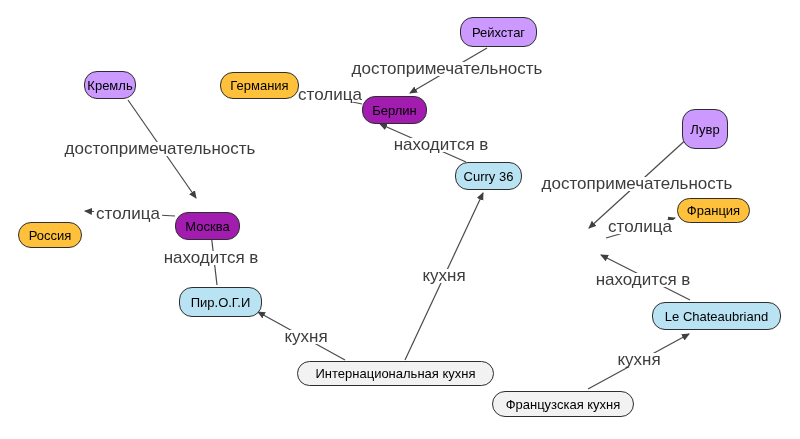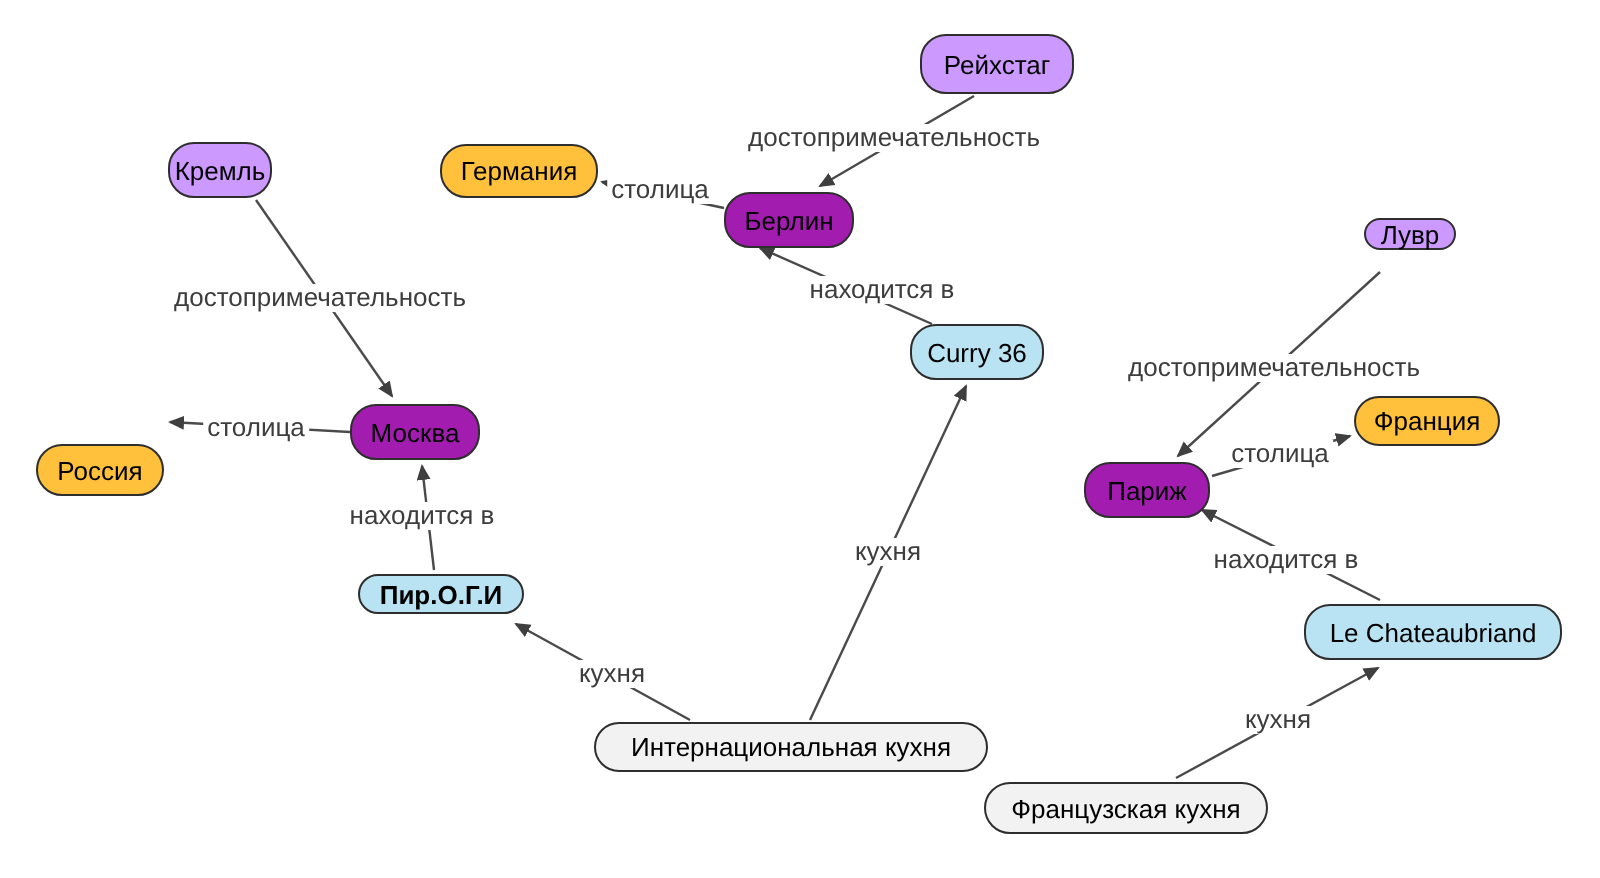--- a/index.html
+++ b/index.html
@@ -28,21 +28,21 @@
   .node-landmark   { background: #cc99ff; }
   .node-country    { background: #ffc13b; }
   .node-city       { background: #a21caf; }
   .node-place      { background: #b9e2f2; }
   .node-cuisine    { background: #f2f2f2; }
   .edge-label {
     position: absolute;
     transform: translate(-50%, -50%);
     background: #ffffff;
     color: #3d3d3d;
-    font-size: 13px;
+    font-size: 17px;
     line-height: 14px;
     padding: 0 2px;
     white-space: nowrap;
   }
 </style>
 </head>
 <body>
 
 <div id="canvas">
 
@@ -89,36 +89,33 @@
     </div>
   <div class="node node-country" style="left:220px; top:72px;  width:79px;  height:27px;">
       <span>Германия</span>
     </div>
   <div class="node node-city" style="left:362px; top:96px;  width:65px;  height:28px;">
       <span>Берлин</span>
     </div>
   <div class="node node-country" style="left:18px;  top:198px; width:64px;  height:26px;margin-top:24px;">
       <span>Россия</span>
     </div>
-  <div class="node node-city" style="left:175px; top:202px; width:65px;  height:28px;">
+  <div class="node node-city" style="left:175px; top:212px; width:65px;  height:28px;">
       <span>Москва</span>
     </div>
   <div class="node node-place" style="left:455px; top:162px; width:67px;  height:28px;">
       <span>Curry 36</span>
     </div>
-  <div class="node node-landmark" style="left:682px; top:109px; width:46px;  height:16px;">
+  <div class="node node-landmark" style="left:682px; top:109px; width:46px;  height:40px;">
       <span>Лувр</span>
     </div>
   <div class="node node-country" style="left:677px; top:198px; width:73px;  height:25px;text-align:center;">
       <span>Франция</span>
     </div>
-  <div class="node node-city" style="left:542px; top:231px; width:63px;  height:28px;">
-      <span>Париж</span>
-    </div>
-  <div class="node node-place" style="left:179px; top:287px; width:83px;  height:20px;font-weight:bold;">
+  <div class="node node-place" style="left:179px; top:287px; width:83px;  height:30px;">
       <span>Пир.О.Г.И</span>
     </div>
   <div class="node node-place" style="left:652px; top:302px; width:129px; height:28px;">
       <span>Le Chateaubriand</span>
     </div>
   <div class="node node-cuisine" style="left:297px; top:361px; width:197px; height:25px;align-items:center;">
       <span>Интернациональная кухня</span>
     </div>
   <div class="node node-cuisine" style="left:492px; top:391px; width:142px; height:26px;">
       <span>Французская кухня</span>

